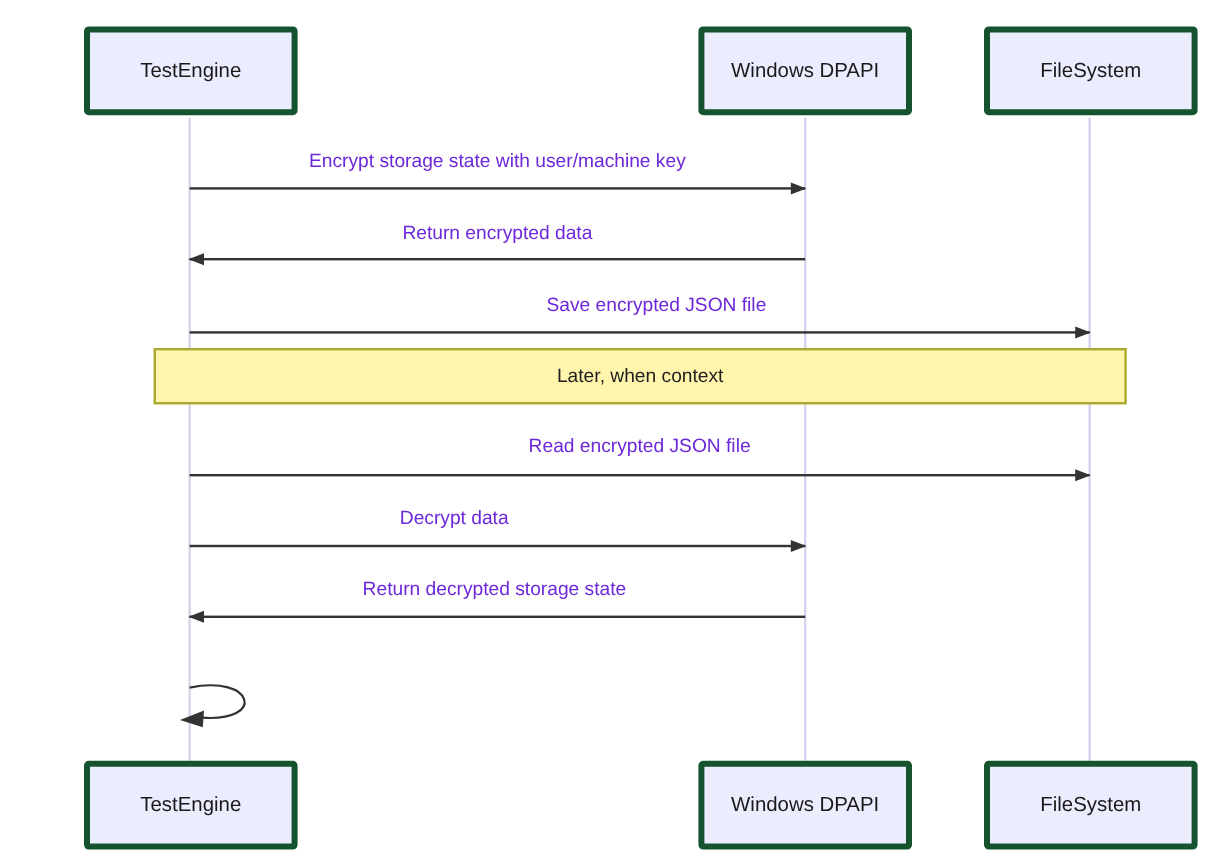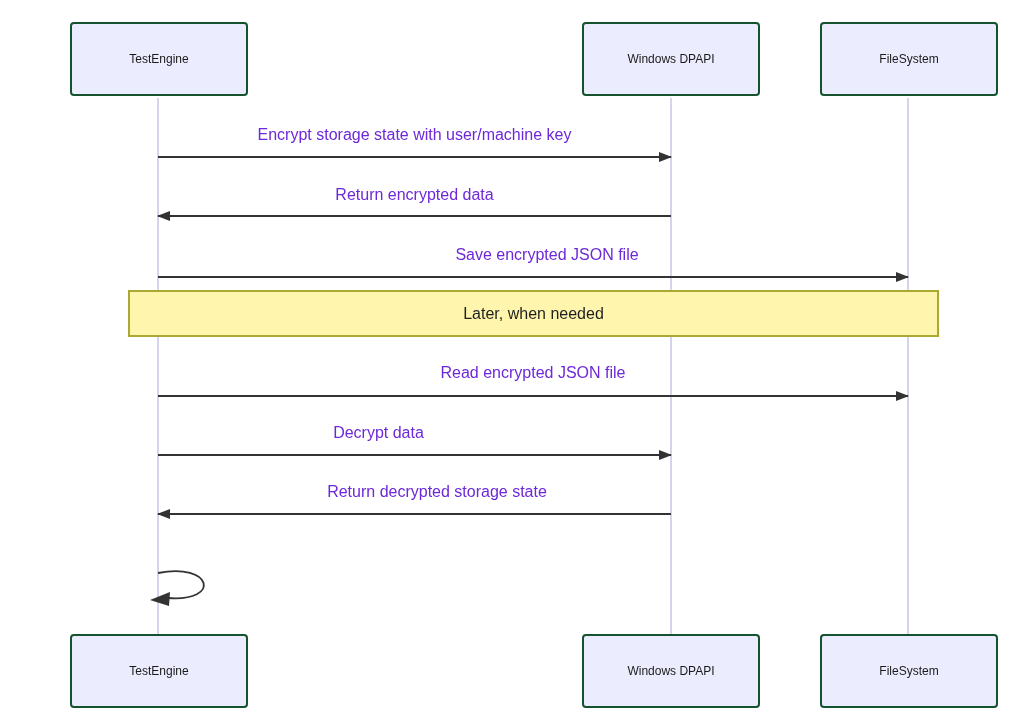--- a/index.html
+++ b/index.html
@@ -21,26 +21,26 @@
     height: 536px;
     width: 2px;
     background: #d8d2ec;
     z-index: 0;
   }
   .actor-box {
     position: absolute;
     width: 178px;
     height: 74px;
     background: #ECECFF;
-    border: 2px solid #14532d;
+    border: 5px solid #14532d;
     border-radius: 4px;
     display: flex;
     align-items: center;
     justify-content: center;
-    font-size: 12px;
+    font-size: 17px;
     color: #1a1a1a;
     z-index: 2;
     box-sizing: border-box;
   }
   .actor-box.top { top: 22px; }
   .actor-box.bottom { top: 634px; }
   .msg-label {
     position: absolute;
     text-align: center;
     font-size: 16px;
@@ -118,33 +118,33 @@
   <div class="msg-label" style="left:158px; top:185px; width:513px">Return encrypted data</div>
   <div class="arrow" style="left:158px; top:215px; width:513px">
       <i class="head-left"></i>
     </div>
 
   <div class="msg-label" style="left:172px; top:245px; width:750px">Save encrypted JSON file</div>
   <div class="arrow" style="left:158px; top:276px; width:750px">
       <i class="head-right"></i>
     </div>
 
-  <div class="note">Later, when needed</div>
+  <div class="note">Later, when context</div>
 
   <div class="msg-label" style="left:158px; top:363px; width:750px">Read encrypted JSON file</div>
   <div class="arrow" style="left:158px; top:395px; width:750px">
       <i class="head-right"></i>
     </div>
 
   <div class="msg-label" style="left:158px; top:423px; width:441px">Decrypt data</div>
   <div class="arrow" style="left:158px; top:454px; width:513px">
       <i class="head-right"></i>
     </div>
 
-  <div class="msg-label" style="left:173px; top:482px; width:528px">Return decrypted storage state</div>
+  <div class="msg-label" style="left:148px; top:482px; width:528px">Return decrypted storage state</div>
   <div class="arrow" style="left:158px; top:513px; width:513px">
       <i class="head-left"></i>
     </div>
 
   <svg class="self-loop" width="95" height="50" viewBox="0 0 95 50">
     <path d="M 18 13 C 72 2, 82 42, 28 38" fill="none" stroke="#333333" stroke-width="1.8"></path>
     <polygon points="30,32 10,40 29,46" fill="#333333"></polygon>
   </svg>
 
   <div class="actor-box bottom" style="left:70px">TestEngine</div>

